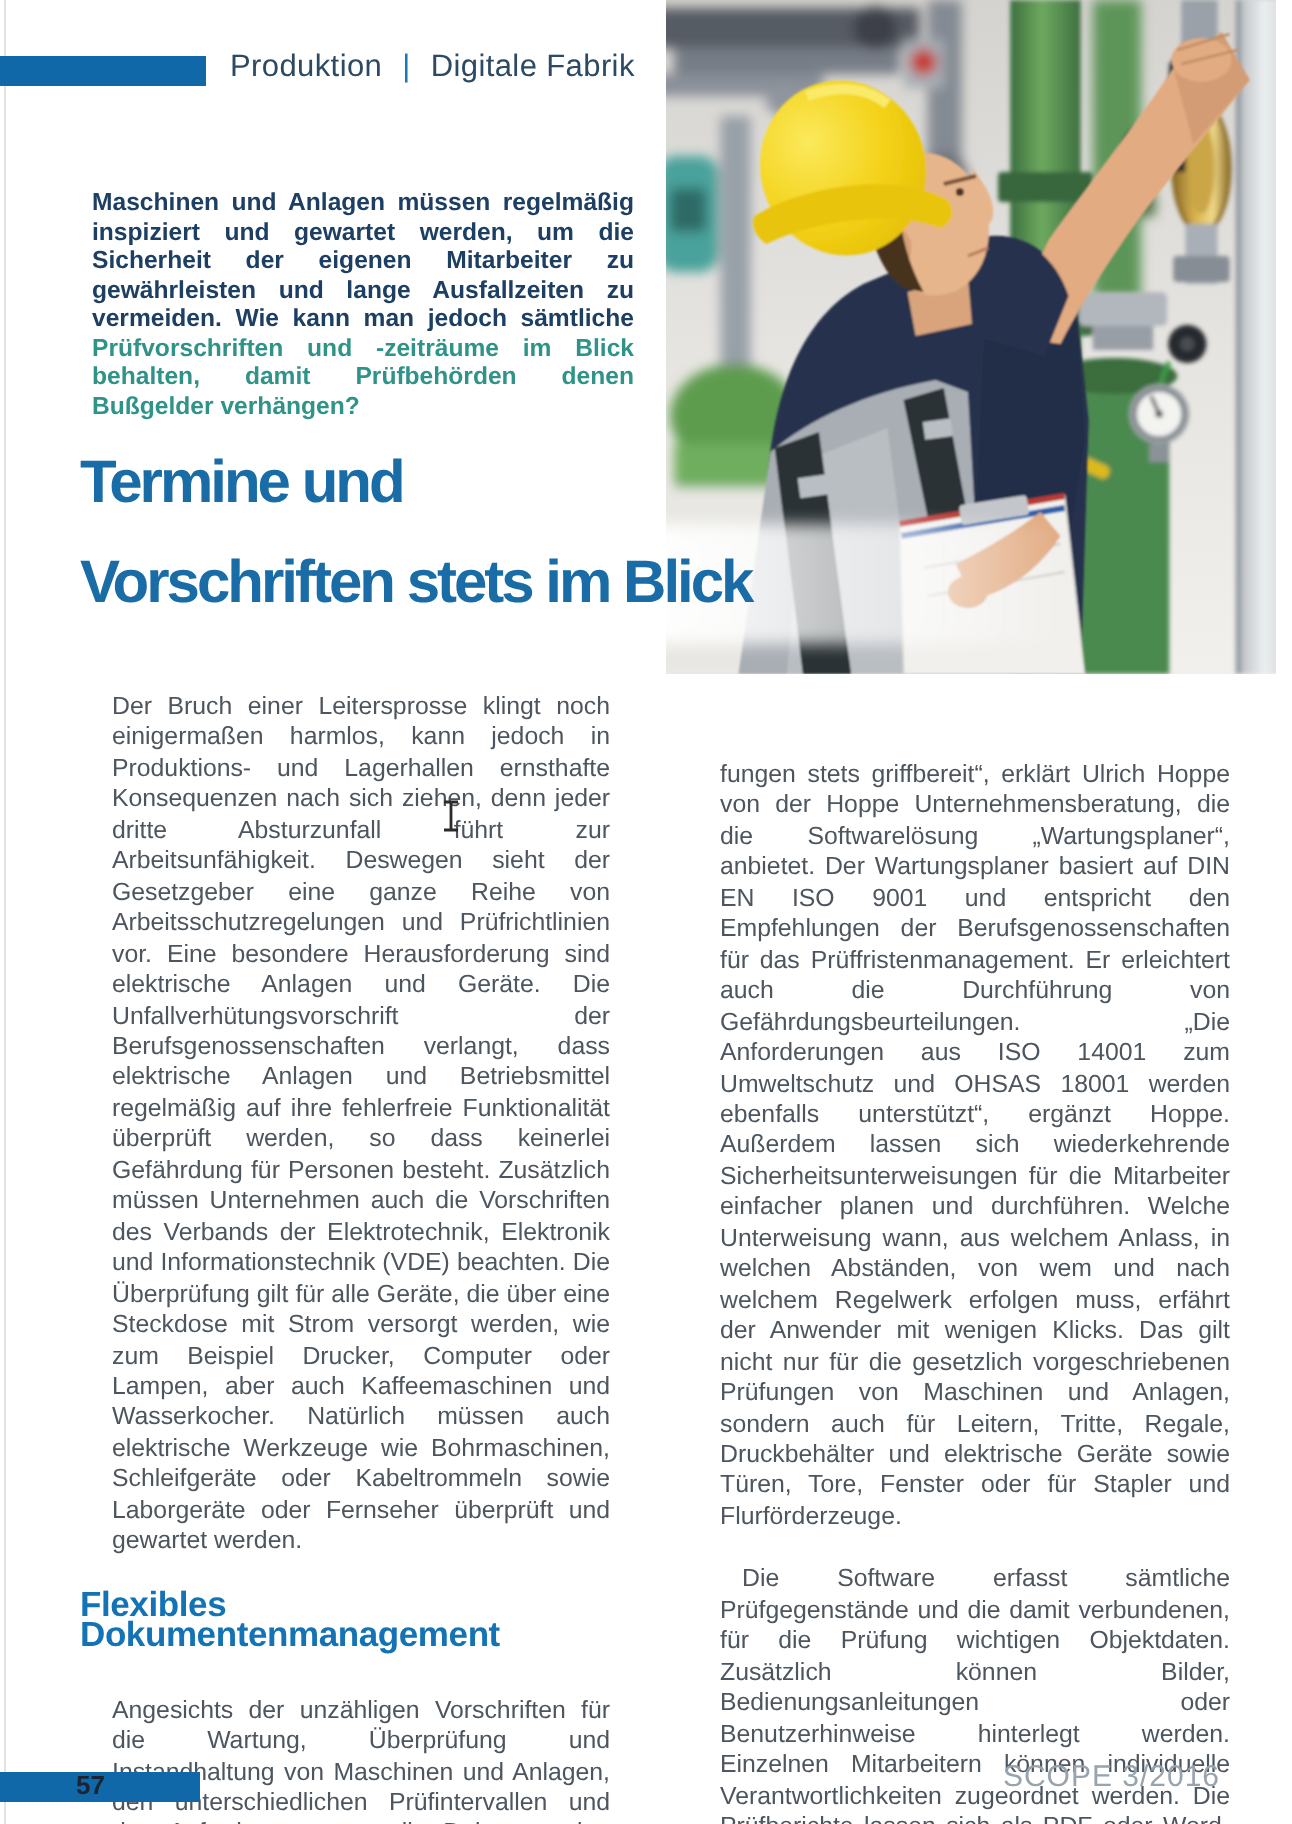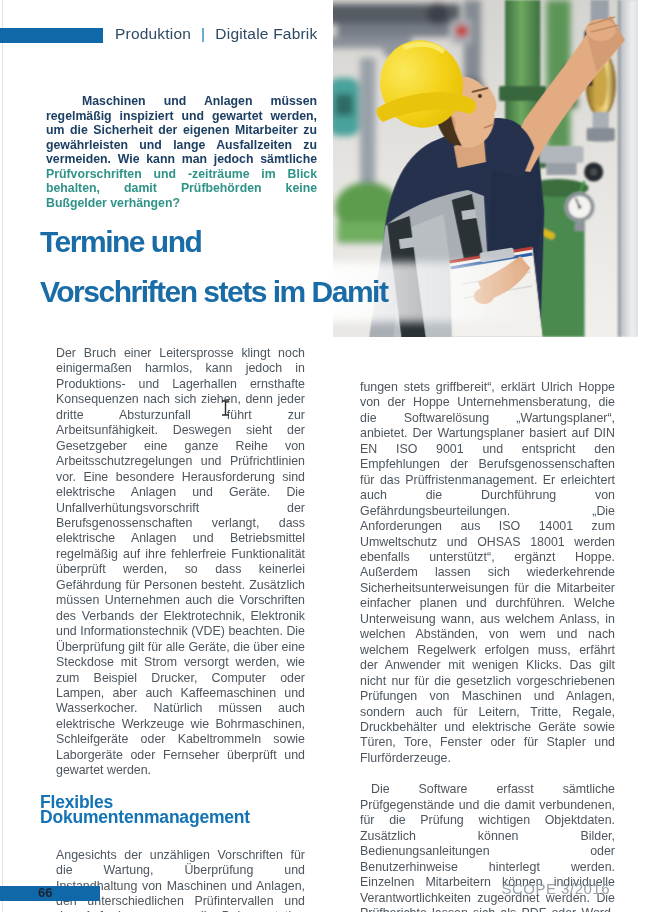--- a/index.html
+++ b/index.html
@@ -10,21 +10,21 @@
   .scan-edge{position:absolute;left:2px;top:0;width:1px;height:100%;background:#dedbd6;opacity:.8;}
 
   
   .kicker-bar{position:absolute;left:0;top:28px;width:103px;height:15px;background:#1168a8;}
   .kicker{position:absolute;left:115px;top:25px;font-size:15.5px;color:#2c4a63;letter-spacing:.2px;display:flex;gap:10px;}
   .kicker .sep{color:#1b79b5;font-weight:400;}
 
   
   .intro{position:absolute;left:46px;top:82px;width:271px;font-size:12.3px;font-weight:700;
          line-height:14.5px;text-align:justify;hyphens:auto;}
-  .intro .navy{color:#1c3f63;margin-left:36px;}
+  .intro .navy{color:#1c3f63;}
   .intro .teal{color:#2f9388;}
 
   
   .photo{position:absolute;left:333px;top:0;width:313px;height:337px;overflow:hidden;z-index:1;}
   .photo svg{display:block;width:100%;height:100%;}
   .headline-wash{position:absolute;left:318px;top:262px;width:215px;height:60px;z-index:2;
     background:linear-gradient(to right,rgba(255,255,255,.97),rgba(255,255,255,.6) 65%,rgba(255,255,255,0));
     filter:blur(4px);}
 
   
@@ -53,21 +53,21 @@
 <div class="page">
   <div class="scan-edge"></div>
 
   <div class="kicker-bar"></div>
   <div class="kicker">
     <span>Produktion</span>
     <span class="sep">|</span>
     <span>Digitale Fabrik</span>
   </div>
 
-  <p class="intro"><span class="navy">Maschinen und Anlagen müssen regelmäßig inspiziert und gewartet werden, um die Sicherheit der eigenen Mitarbeiter zu gewährleisten und lange Ausfallzeiten zu vermeiden. Wie kann man jedoch sämtliche </span><span class="teal">Prüfvorschriften und -zeiträume im Blick behalten, damit Prüfbehörden keine Bußgelder verhängen?</span></p>
+  <p class="intro"><span class="navy">Maschinen und Anlagen müssen regelmäßig inspiziert und gewartet werden, um die Sicherheit der eigenen Mitarbeiter zu gewährleisten und lange Ausfallzeiten zu vermeiden. Wie kann man jedoch sämtliche </span><span class="teal">Prüfvorschriften und -zeiträume im Blick behalten, damit Prüfbehörden denen Bußgelder verhängen?</span></p>
 
   <div class="photo" role="img" aria-label="Techniker mit gelbem Schutzhelm prüft ein Ventil an einer Industrieanlage">
     <svg viewBox="0 0 311 337" preserveAspectRatio="none">
       <defs>
         <linearGradient id="bgG" x1="0" y1="0" x2="0" y2="1">
           <stop offset="0" stop-color="#d5d3cf"></stop>
             <stop offset="0.55" stop-color="#e7e5e1"></stop>
             <stop offset="1" stop-color="#f1f0ed"></stop>
         </linearGradient>
         <linearGradient id="grnG" x1="0" y1="0" x2="1" y2="0">
@@ -193,21 +193,21 @@
         </g>
         <path d="M196,268 C186,284 170,296 152,300 L144,282 C160,274 176,264 186,256 Z" fill="#e2ab82"></path>
         <ellipse cx="150" cy="296" rx="10" ry="8" fill="#e2ab82"></ellipse>
       </g>
     </svg>
   </div>
   <div class="headline-wash"></div>
 
   <div class="headline">
     <div>Termine und</div>
-    <div>Vorschriften stets im Damit</div>
+    <div>Vorschriften stets im Blick</div>
   </div>
 
   <div class="col col-left">
     <p>Der Bruch einer Leitersprosse klingt noch einigermaßen harmlos, kann jedoch in Produktions- und Lagerhallen ernsthafte Konsequenzen nach sich ziehen, denn jeder dritte Absturzunfall führt zur Arbeitsunfähigkeit. Deswegen sieht der Gesetzgeber eine ganze Reihe von Arbeitsschutzregelungen und Prüfrichtlinien vor. Eine besondere Herausforderung sind elektrische Anlagen und Geräte. Die Unfallverhütungsvorschrift der Berufsgenossenschaften verlangt, dass elektrische Anlagen und Betriebsmittel regelmäßig auf ihre fehlerfreie Funktionalität überprüft werden, so dass keinerlei Gefährdung für Personen besteht. Zusätzlich müssen Unternehmen auch die Vorschriften des Verbands der Elektrotechnik, Elektronik und Informationstechnik (VDE) beachten. Die Überprüfung gilt für alle Geräte, die über eine Steckdose mit Strom versorgt werden, wie zum Beispiel Drucker, Computer oder Lampen, aber auch Kaffeemaschinen und Wasserkocher. Natürlich müssen auch elektrische Werkzeuge wie Bohrmaschinen, Schleifgeräte oder Kabeltrommeln sowie Laborgeräte oder Fernseher überprüft und gewartet werden.</p>
     <h2 class="subhead">Flexibles Dokumentenmanagement</h2>
     <p>Angesichts der unzähligen Vorschriften für die Wartung, Überprüfung und Instandhaltung von Maschinen und Anlagen, den unterschiedlichen Prüfintervallen und den Anforderungen an die Dokumentation von durchgeführten Inspektionen, stellt sich die Frage, wie dieser Aufwand möglichst effizient und rechtssicher bewältigt werden kann. Oftmals werden hierfür handschriftliche Listen, Excel-Tabellen oder eigenentwickelte Datenbanken eingesetzt, mit denen sich jedoch nur unzureichend Arbeitsmittelprüfungen und Betriebsanweisungen effizient und vor allem rechtssicher dokumentieren lassen. Abhilfe schafft hier eine Software, die sämtliche Aspekte im Rahmen der Betriebsmittelwartung abdeckt.</p>
 
   </div>
 
   <div class="col col-right">
@@ -216,15 +216,15 @@
 
   </div>
 
   <div class="cursor">
     <svg width="9" height="16" viewBox="0 0 9 16">
       <path d="M1,1 L8,1 M4.5,1 L4.5,15 M1,15 L8,15" stroke="#2b2b2b" stroke-width="1.4" fill="none"></path>
     </svg>
   </div>
 
   <div class="pagenum-bar"></div>
-  <div class="pagenum">66</div>
+  <div class="pagenum">57</div>
   <div class="issue">SCOPE 3/2016</div>
 </div>
 
 </body></html>

